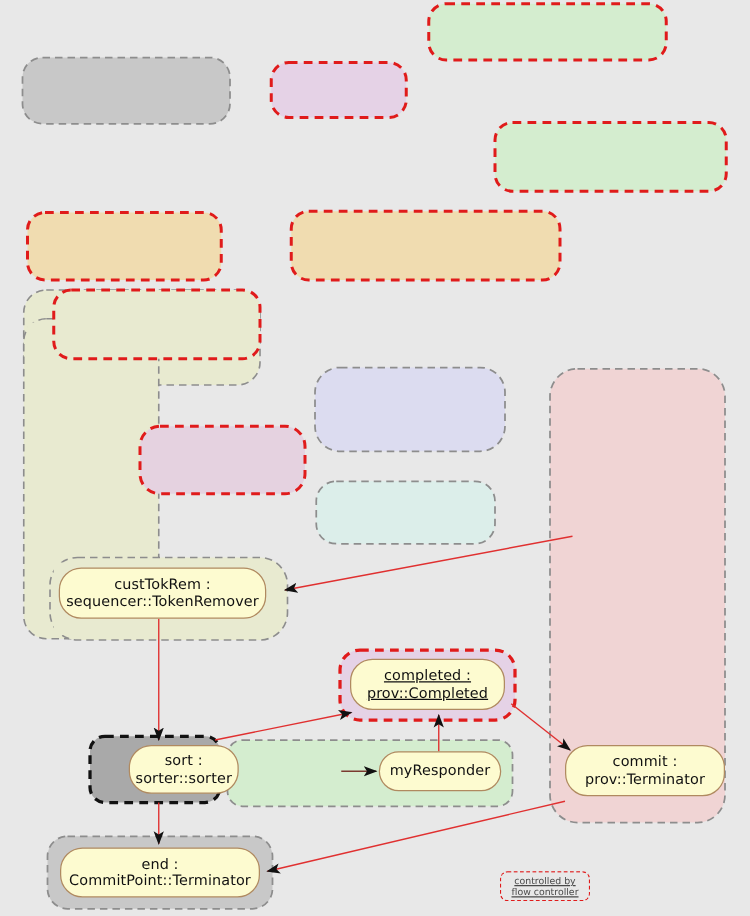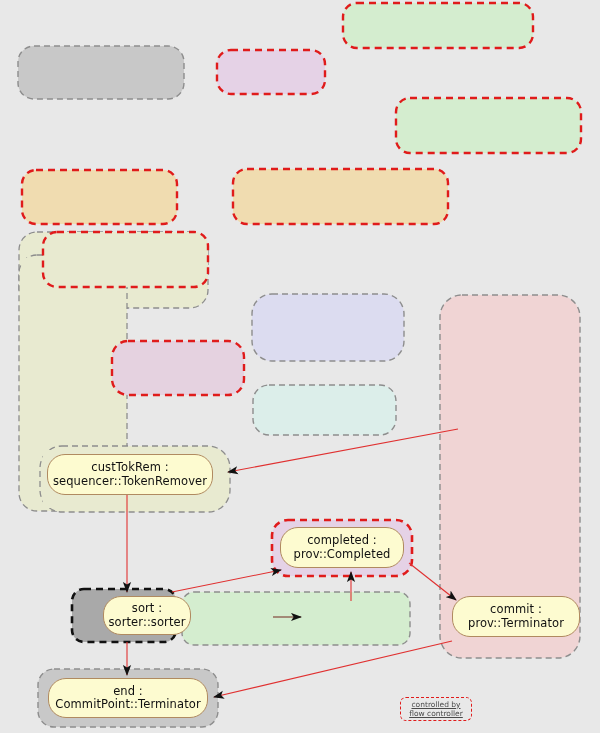--- a/index.html
+++ b/index.html
@@ -183,27 +183,28 @@
 
       <line x1="127" y1="642" x2="127" y2="675" stroke="#e03030" stroke-width="1.1" marker-end="url(#arrowRed)"></line>
 
       <line x1="452" y1="641" x2="214" y2="697" stroke="#e03030" stroke-width="1.1" marker-end="url(#arrowRed)"></line>
     </g>
   </svg>
 
   <div class="node" style="left:47px; top:454px; width:166px; height:41px;">custTokRem :
 sequencer::TokenRemover</div>
 
-  <div class="node" style="left:280px; top:527px; width:124px; height:41px;">completed :
+  <div class="node" style="left:280px; top:527px; width:124px; height:41px;text-decoration:underline;">completed :
 prov::Completed</div>
 
   <div class="node" style="left:80px; top:596px; width:88px; height:39px;margin-left:23px;">sort :
 sorter::sorter</div>
 
 
+  <div class="node" style="left:303px; top:601px; width:98px; height:32px;">myResponder</div>
 
   <div class="node" style="left:452px; top:596px; width:128px; height:41px;">commit :
 prov::Terminator</div>
 
   <div class="node" style="left:48px; top:678px; width:160px; height:40px;">end :
 CommitPoint::Terminator</div>
 
   <div class="legend" style="left:400px; top:697px; width:72px; height:24px;">controlled by
 flow controller</div>
 

